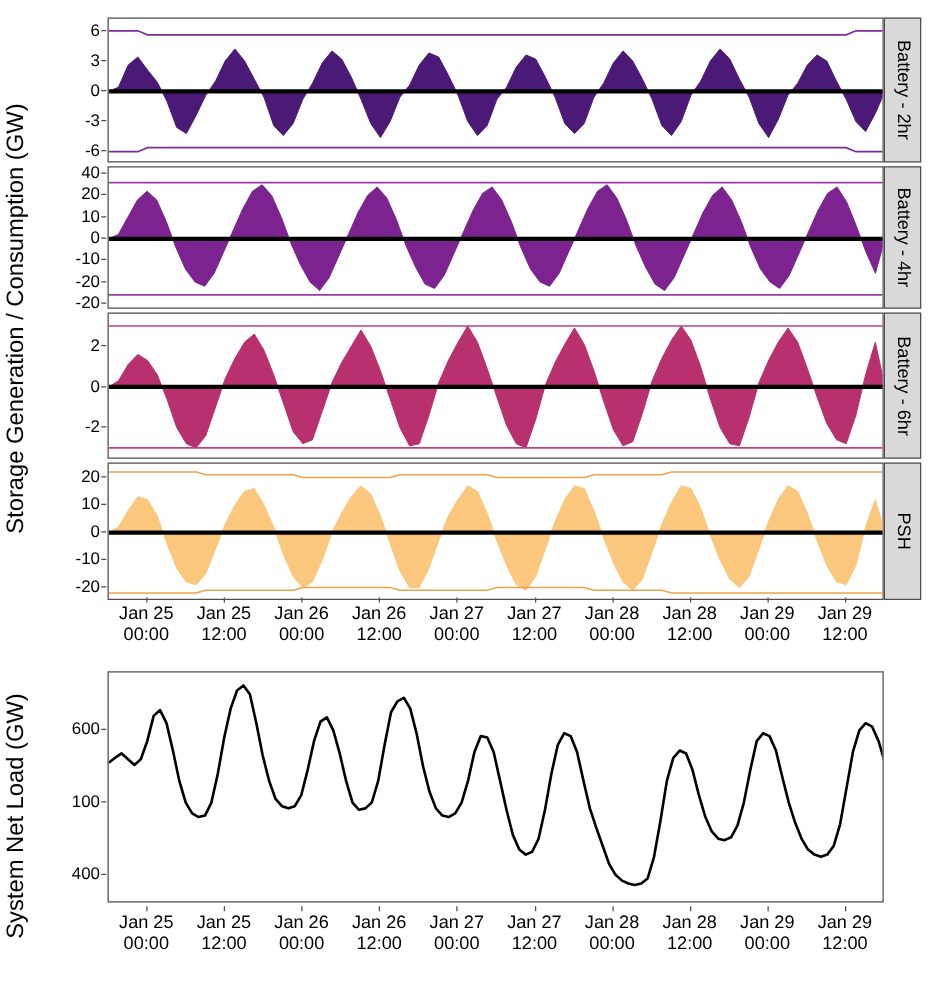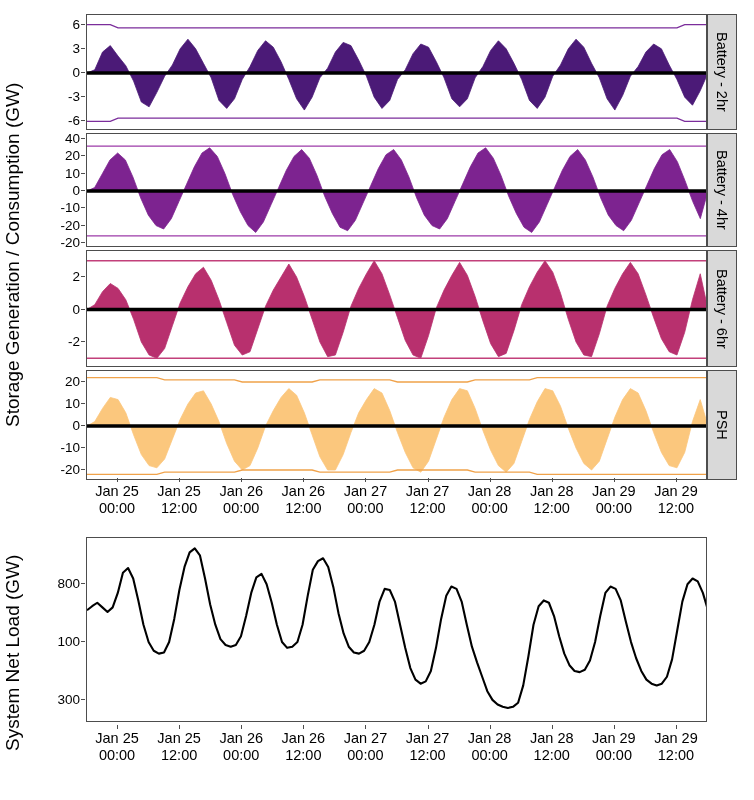--- a/index.html
+++ b/index.html
@@ -209,25 +209,25 @@
         <div>12:00</div>
       </div>
     </div>
 
   <div id="bottom-chart">
       <div class="facet" style="left: 86px; top: 537px; width: 621px; height: 185px;">
         <svg width="621" height="185" viewBox="0 0 621 185">
           <path d="M0.00,72.27 L5.13,68.22 L10.26,64.75 L15.40,69.38 L20.53,74.00 L25.66,69.38 L30.79,54.92 L35.93,34.69 L41.06,30.06 L46.19,40.47 L51.32,62.44 L56.45,86.72 L61.59,104.06 L66.72,112.73 L71.85,115.63 L76.98,114.47 L82.12,104.06 L87.25,80.94 L92.38,52.03 L97.51,28.91 L102.64,14.45 L107.78,10.41 L112.91,17.34 L118.04,40.47 L123.17,66.48 L128.31,86.72 L133.44,101.17 L138.57,106.95 L143.70,108.69 L148.83,106.95 L153.97,98.28 L159.10,78.05 L164.23,54.92 L169.36,39.31 L174.50,35.84 L179.63,46.25 L184.76,64.75 L189.89,86.72 L195.02,104.06 L200.16,109.84 L205.29,108.69 L210.42,104.06 L215.55,86.72 L220.69,57.81 L225.82,31.80 L230.95,23.13 L236.08,20.23 L241.21,28.91 L246.35,49.14 L251.48,75.16 L256.61,95.39 L261.74,108.69 L266.88,114.47 L272.01,115.63 L277.14,112.73 L282.27,104.06 L287.40,86.72 L292.54,63.59 L297.67,50.88 L302.80,52.03 L307.93,63.59 L313.07,86.72 L318.20,109.84 L323.33,130.08 L328.46,141.64 L333.60,145.69 L338.73,143.38 L343.86,132.97 L348.99,109.84 L354.12,80.94 L359.26,57.81 L364.39,48.56 L369.52,50.88 L374.65,63.59 L379.79,86.72 L384.92,108.69 L390.05,124.30 L395.18,138.75 L400.31,153.20 L405.45,161.88 L410.58,166.50 L415.71,168.81 L420.84,169.97 L425.98,168.81 L431.11,164.77 L436.24,147.42 L441.37,118.52 L446.50,86.72 L451.64,68.22 L456.77,62.44 L461.90,64.75 L467.03,78.05 L472.17,98.28 L477.30,115.63 L482.43,127.19 L487.56,132.97 L492.69,134.13 L497.83,131.81 L502.96,122.56 L508.09,104.06 L513.22,78.05 L518.36,54.92 L523.49,48.56 L528.62,50.88 L533.75,62.44 L538.88,83.83 L544.02,104.06 L549.15,120.25 L554.28,132.97 L559.41,141.64 L564.55,145.69 L569.68,147.42 L574.81,145.69 L579.94,138.75 L585.07,121.41 L590.21,92.50 L595.34,63.59 L600.47,46.25 L605.60,40.47 L610.74,43.36 L615.87,54.92 L621.00,72.27" fill="none" stroke="#000000" stroke-width="2.1" stroke-linejoin="round"></path>
         </svg>
       </div>
-      <div class="ytick" style="left: 36px; width: 44px; top: 698.875px;">300</div>
+      <div class="ytick" style="left: 36px; width: 44px; top: 698.875px;">400</div>
       <div class="tickmark" style="left: 81px; top: 698.875px;"></div>
       <div class="ytick" style="left: 36px; width: 44px; top: 641.062px;">100</div>
       <div class="tickmark" style="left: 81px; top: 641.062px;"></div>
-      <div class="ytick" style="left: 36px; width: 44px; top: 583.25px;">800</div>
+      <div class="ytick" style="left: 36px; width: 44px; top: 583.25px;">600</div>
       <div class="tickmark" style="left: 81px; top: 583.25px;"></div>
     </div>
   <div id="xaxis-bottom">
       <div class="xtickmark" style="left: 117.05px; top: 725px;"></div>
       <div class="xtick-label" style="left: 117.05px; top: 730px;">
         <div>Jan 25</div>
         <div>00:00</div>
       </div>
       <div class="xtickmark" style="left: 179.15px; top: 725px;"></div>
       <div class="xtick-label" style="left: 179.15px; top: 730px;">

